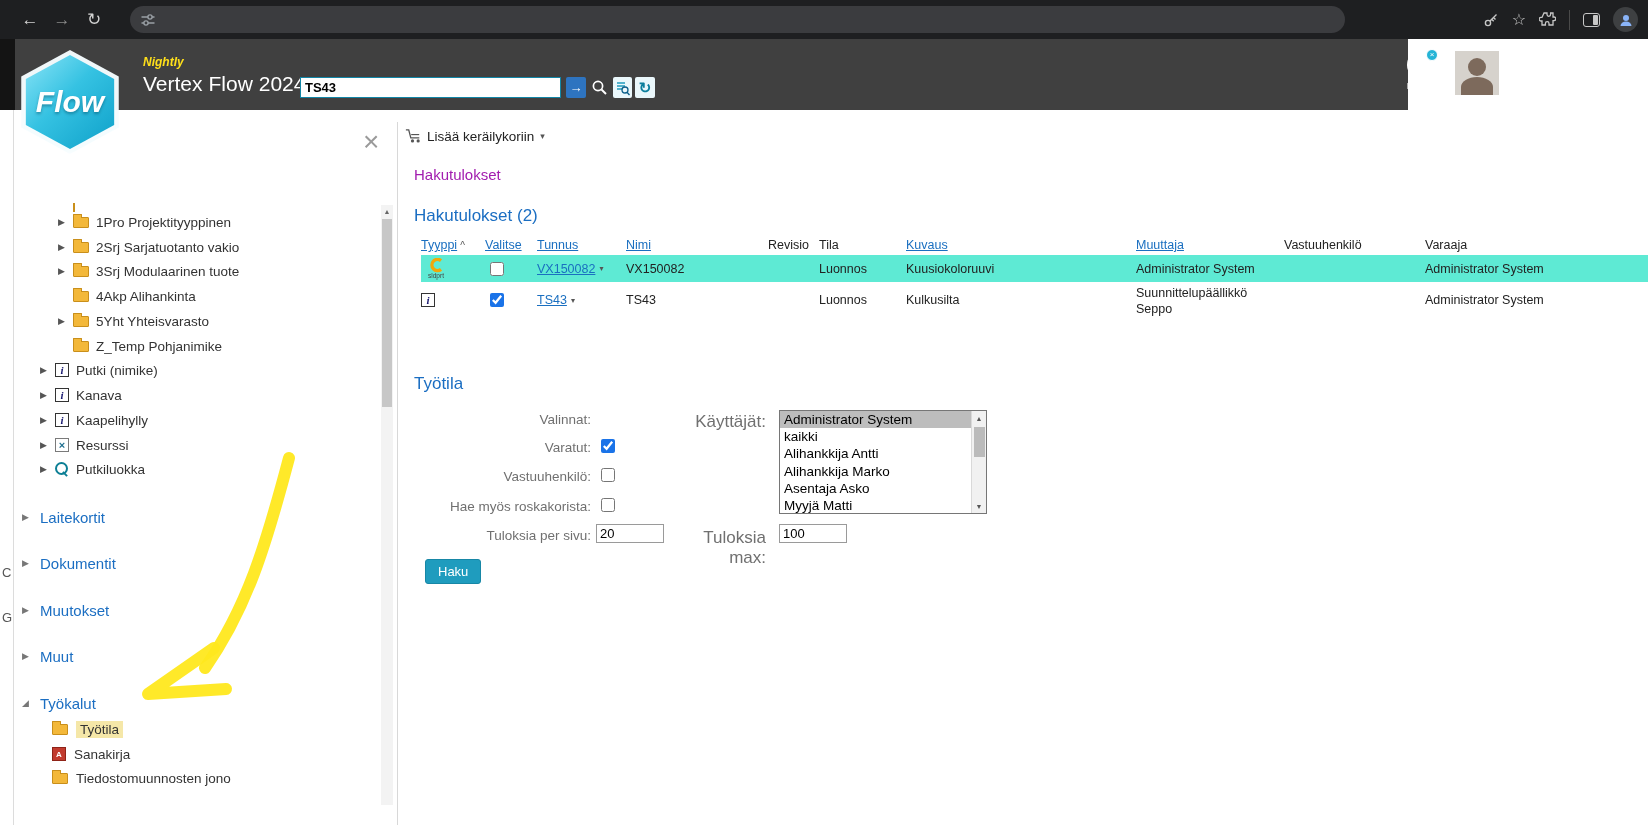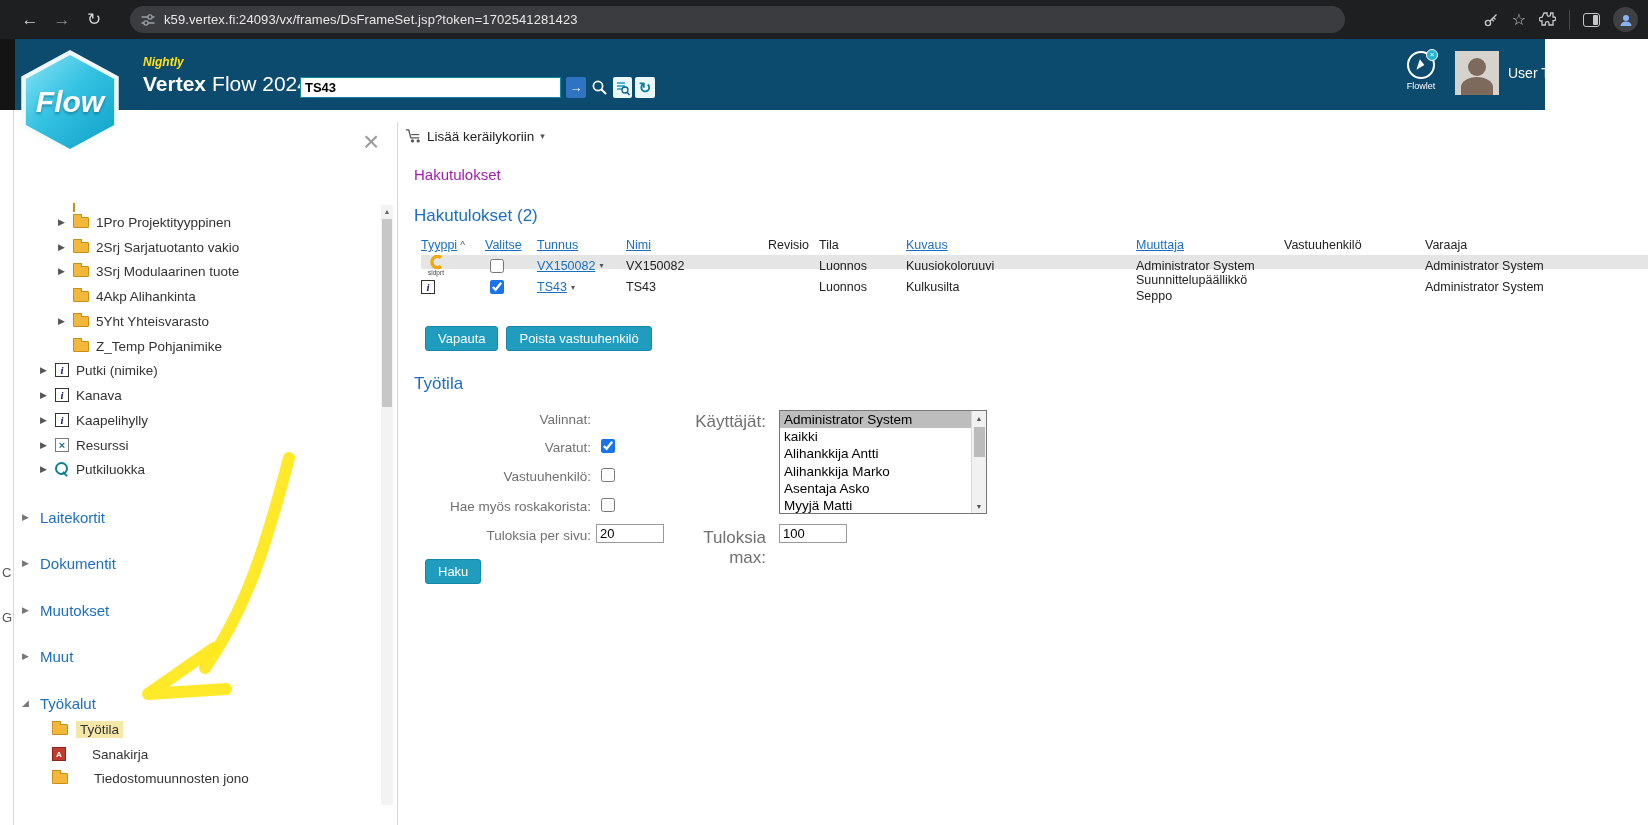--- a/index.html
+++ b/index.html
@@ -17,25 +17,25 @@
               padding-left:10px; color:#e8e8e8; font-size:13px; }
   .url-text { margin-left:8px; letter-spacing:.1px; }
   .chrome-right { position:absolute; right:10px; top:0; height:39px; display:flex; align-items:center; gap:13px; }
   .chrome-divider { width:1px; height:20px; background:#4a4a4a; }
   .star-ic { color:#c7c7c7; font-size:16px; }
   .panel-ic { width:17px; height:14px; border:1.5px solid #c7c7c7; border-radius:3px; position:relative; }
   .panel-ic::after { content:""; position:absolute; right:1px; top:1px; bottom:1px; width:5px; background:#c7c7c7; border-radius:1px; }
   .profile-ic { width:25px; height:25px; border-radius:50%; background:#3e4042; display:flex; align-items:center; justify-content:center; }
 
   
-  .teal-header { position:absolute; top:39px; left:0; width:1545px; height:71px; background:#0c4a6e; z-index:4; }
+  .teal-header { position:absolute; top:39px; left:0; width:1408px; height:71px; background:#404040; z-index:4; }
   .teal-header::before { content:""; position:absolute; left:0; top:0; width:15px; height:71px; background:#141414; }
   .nightly { position:absolute; left:143px; top:16px; color:#ffe01a; font-size:12px; font-weight:bold; font-style:italic; }
   .brand { position:absolute; left:143px; top:33px; color:#fff; font-size:21px; }
-  .brand b { font-weight:bold; }
+  .brand b { font-weight:normal; }
   .brand span.light { font-weight:300; margin-left:6px; }
   .hdr-search { position:absolute; left:300px; top:38px; width:261px; height:21px; border:1px solid #1286a6;
                 font-family:"Liberation Sans",sans-serif; font-size:13px; font-weight:bold; padding:0 4px; }
   .hdr-icons { position:absolute; left:566px; top:38px; display:flex; gap:3px; align-items:center; }
   .go-btn { width:20px; height:21px; background:#2e74c0; border-radius:2px; color:#fff; font-size:13px;
             display:flex; align-items:center; justify-content:center; font-weight:bold; cursor:pointer; }
   .hic { width:21px; height:21px; display:flex; align-items:center; justify-content:center; cursor:pointer; }
   .doc-box { width:19px; height:21px; background:#eaf7fb; border-radius:2px; }
   .refresh-box { width:20px; height:21px; background:#eaf7fb; border-radius:2px; color:#0d7f9d; font-size:15px; font-weight:bold; }
   .flowlet { position:absolute; left:1402px; top:12px; width:38px; text-align:center; cursor:pointer; }
@@ -99,21 +99,21 @@
   .ic-dict { width:14px; height:14px; background:#c23b2e; border:1px solid #8f2318; flex:none;
              color:#fff; font-size:8px; font-weight:bold; display:flex; align-items:center; justify-content:center; }
 
   .srow { position:absolute; left:0; height:22px; display:flex; align-items:center; padding-left:7px; cursor:pointer; }
   .sarr { font-size:9px; color:#777; width:12px; }
   .slabel { color:#1b6ec2; font-size:15px; margin-left:6px; }
   .s1{top:396px}.s2{top:442px}.s3{top:489px}.s4{top:535px}.s5{top:582px}
 
   .crow { position:absolute; left:0; height:22px; display:flex; align-items:center; padding-left:37px;
           font-size:13.5px; color:#333; cursor:pointer; }
-  .crow .tlabel { margin-left:26px; }
+  .crow .tlabel { margin-left:8px; }
   .c1{top:608px}.c2{top:633px}.c3{top:657px}
   .sel-highlight { background:#f5e7a8; padding:1px 4px; margin-left:8px; }
 
   .tree-scroll { position:absolute; left:366px; top:95px; width:12px; height:600px; background:#f3f3f3; }
   .sb-up { height:13px; text-align:center; font-size:7px; color:#666; line-height:14px; cursor:pointer; }
   .sb-thumb { position:absolute; top:14px; left:1px; width:10px; height:188px; background:#c7c7c7; cursor:grab; }
 
   
   .main { position:absolute; top:122px; left:397px; width:1251px; height:715px; background:#fff;
           border-left:1px solid #d8d8d8; z-index:2; font-size:13px; }
@@ -122,21 +122,21 @@
   .collect-caret { font-size:9px; color:#555; }
   .h-small { position:absolute; left:16px; top:44px; color:#a21caf; font-size:15px; }
   .h-count { position:absolute; left:16px; top:84px; color:#1b6ec2; font-size:17px; }
 
   .results-table { position:absolute; left:23px; top:113px; width:1228px; font-size:12.5px; color:#222; }
   .tgrid { display:grid; grid-template-columns:64px 52px 89px 142px 51px 87px 230px 148px 141px 1fr; align-items:center; }
   .thead { height:20px; }
   .thead .th { white-space:nowrap; }
   .th.sortable { color:#1a6fc0; text-decoration:underline; cursor:pointer; }
   .sort-caret { color:#555; text-decoration:none; display:inline-block; margin-left:3px; font-size:10px; }
-  .rrow.r1 { background:#e5e5e5; height:14px; }
+  .rrow.r1 { background:#5eead4; height:27px; }
   .rrow.r2 { height:36px; }
   .td { display:flex; align-items:center; }
   .td.wrap { display:block; line-height:1.25; padding-top:3px; }
   .cell-link { color:#1a6fc0; text-decoration:underline; cursor:pointer; }
   .link-caret { color:#555; font-size:8px; margin-left:4px; cursor:pointer; }
   .row-check { width:14px; height:14px; margin-left:5px; accent-color:#1a73e8; cursor:pointer; }
   .sld { display:flex; flex-direction:column; align-items:center; width:30px; line-height:1; }
   .sld-caption { font-size:6.5px; color:#444; margin-top:0px; }
 
   .action-btns { position:absolute; left:27px; top:204px; display:flex; gap:8px; }
@@ -174,21 +174,20 @@
   <div class="browser-bar">
     <span class="nav-ic" style="margin-left:14px">←</span>
     <span class="nav-ic dim">→</span>
     <span class="nav-ic">↻</span>
     <div class="url-pill">
       <svg width="16" height="16" viewBox="0 0 16 16">
         <path d="M1.5 5h13M1.5 11h13" stroke="#9aa0a6" stroke-width="1.4"></path>
         <circle cx="10" cy="5" r="2.1" fill="#3b3c3f" stroke="#9aa0a6" stroke-width="1.4"></circle>
         <circle cx="6" cy="11" r="2.1" fill="#3b3c3f" stroke="#9aa0a6" stroke-width="1.4"></circle>
       </svg>
-      <span class="url-text">k59.vertex.fi:24093/vx/frames/DsFrameSet.jsp?token=1702541281423</span>
     </div>
     <div class="chrome-right">
       <svg width="16" height="16" viewBox="0 0 16 16">
         <circle cx="5" cy="11" r="2.6" fill="none" stroke="#c7c7c7" stroke-width="1.4"></circle>
         <path d="M7 9 L13.5 2.5 M10.5 5.5 l2 2 M8.7 7.3 l2 2" stroke="#c7c7c7" stroke-width="1.4" fill="none"></path>
       </svg>
       <span class="star-ic">☆</span>
       <svg width="17" height="17" viewBox="0 0 17 17">
         <path d="M5 2h3v1.5a1.8 1.8 0 0 0 3.6 0V2H14v4h1a1.8 1.8 0 0 1 0 3.6h-1V14h-4v-1.5a1.8 1.8 0 0 0-3.6 0V14H3v-4H2A1.8 1.8 0 0 1 2 6.4h1z" fill="none" stroke="#c7c7c7" stroke-width="1.3"></path>
       </svg>
@@ -422,24 +421,20 @@
         <span class="td">TS43</span>
         <span class="td"></span>
         <span class="td">Luonnos</span>
         <span class="td">Kulkusilta</span>
         <span class="td wrap">Suunnittelupäällikkö Seppo</span>
         <span class="td"></span>
         <span class="td">Administrator System</span>
       </div>
     </div>
 
-    <div class="action-btns">
-      <button class="btn">Vapauta</button>
-      <button class="btn">Poista vastuuhenkilö</button>
-    </div>
 
     <div class="h-tyotila">Työtila</div>
 
     <div class="tyo-form">
       <div class="flabel fl1">Valinnat:</div>
       <div class="flabel fl2">Varatut:</div>
       <div class="flabel fl3">Vastuuhenkilö:</div>
       <div class="flabel fl4">Hae myös roskakorista:</div>
       <div class="flabel fl5">Tuloksia per sivu:</div>
 

